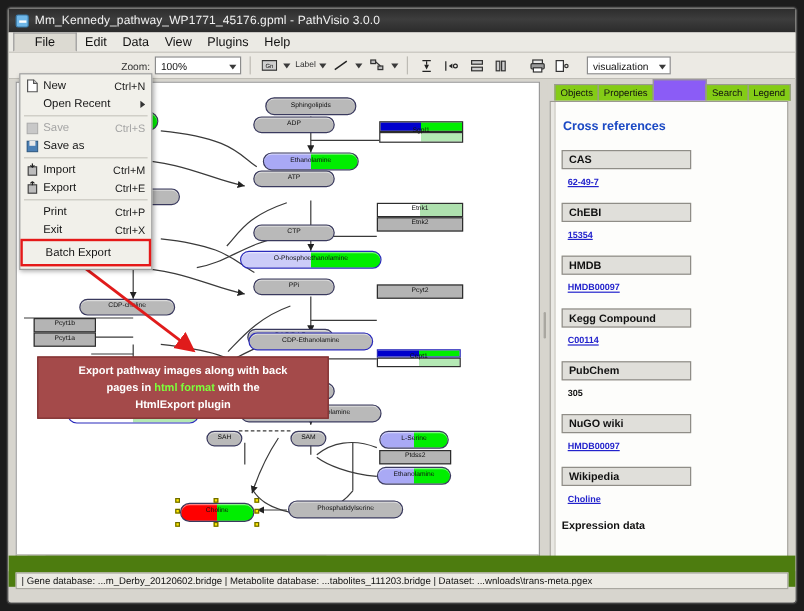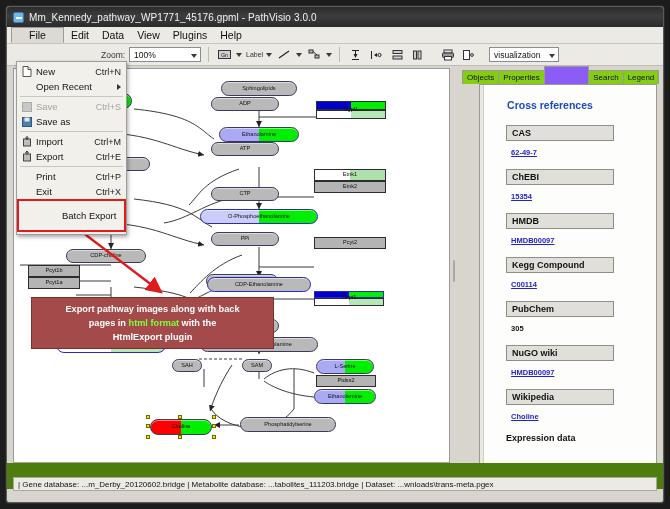--- a/index.html
+++ b/index.html
@@ -135,23 +135,22 @@
   .mi .sub {
     width: 0; height: 0;
     border-top: 3px solid transparent;
     border-bottom: 3px solid transparent;
     border-left: 4px solid #333;
     margin-right: 2px;
   }
   .mi-sep { height: 1px; background: #c9c7c0; margin: 2px 3px; }
   .mi.highlight {
     border: 2px solid #e51919;
-    height: 33px;
+    height: 23px;
     background: #f1f0ea;
-    gap: 24px;
   }
   
   #body {
     position: absolute; left: 0; right: 0;
     top: 59px; bottom: 26px;
     display: flex;
     background: #d7d5ce;
   }
   #canvas-pane {
     position: relative;
@@ -258,24 +257,24 @@
   }
   .tab.active {
     background: #8b5cf6; height: 16px;
     font-weight: normal;
     padding-top: 16px;
   }
   #side-panel {
     flex: 1 1 auto;
     background: #fdfdfb;
     border: 1px solid #9b9992;
-    margin-left: 23px;
+    margin-left: 2px;
     overflow: hidden;
     position: relative;
-    padding: 8px 9px 0 26px;
+    padding: 8px 9px 0 9px;
   }
   #xref-title {
     color: #1b49c4; font-size: 10.5px; font-weight: bold;
     margin: 6px 0 14px 1px;
   }
   .xref-block { margin-bottom: 10px; }
   .xref-head {
     background: #e0dfda;
     border: 1px solid #8f8d87;
     font-size: 9px; font-weight: bold; color: #111;

